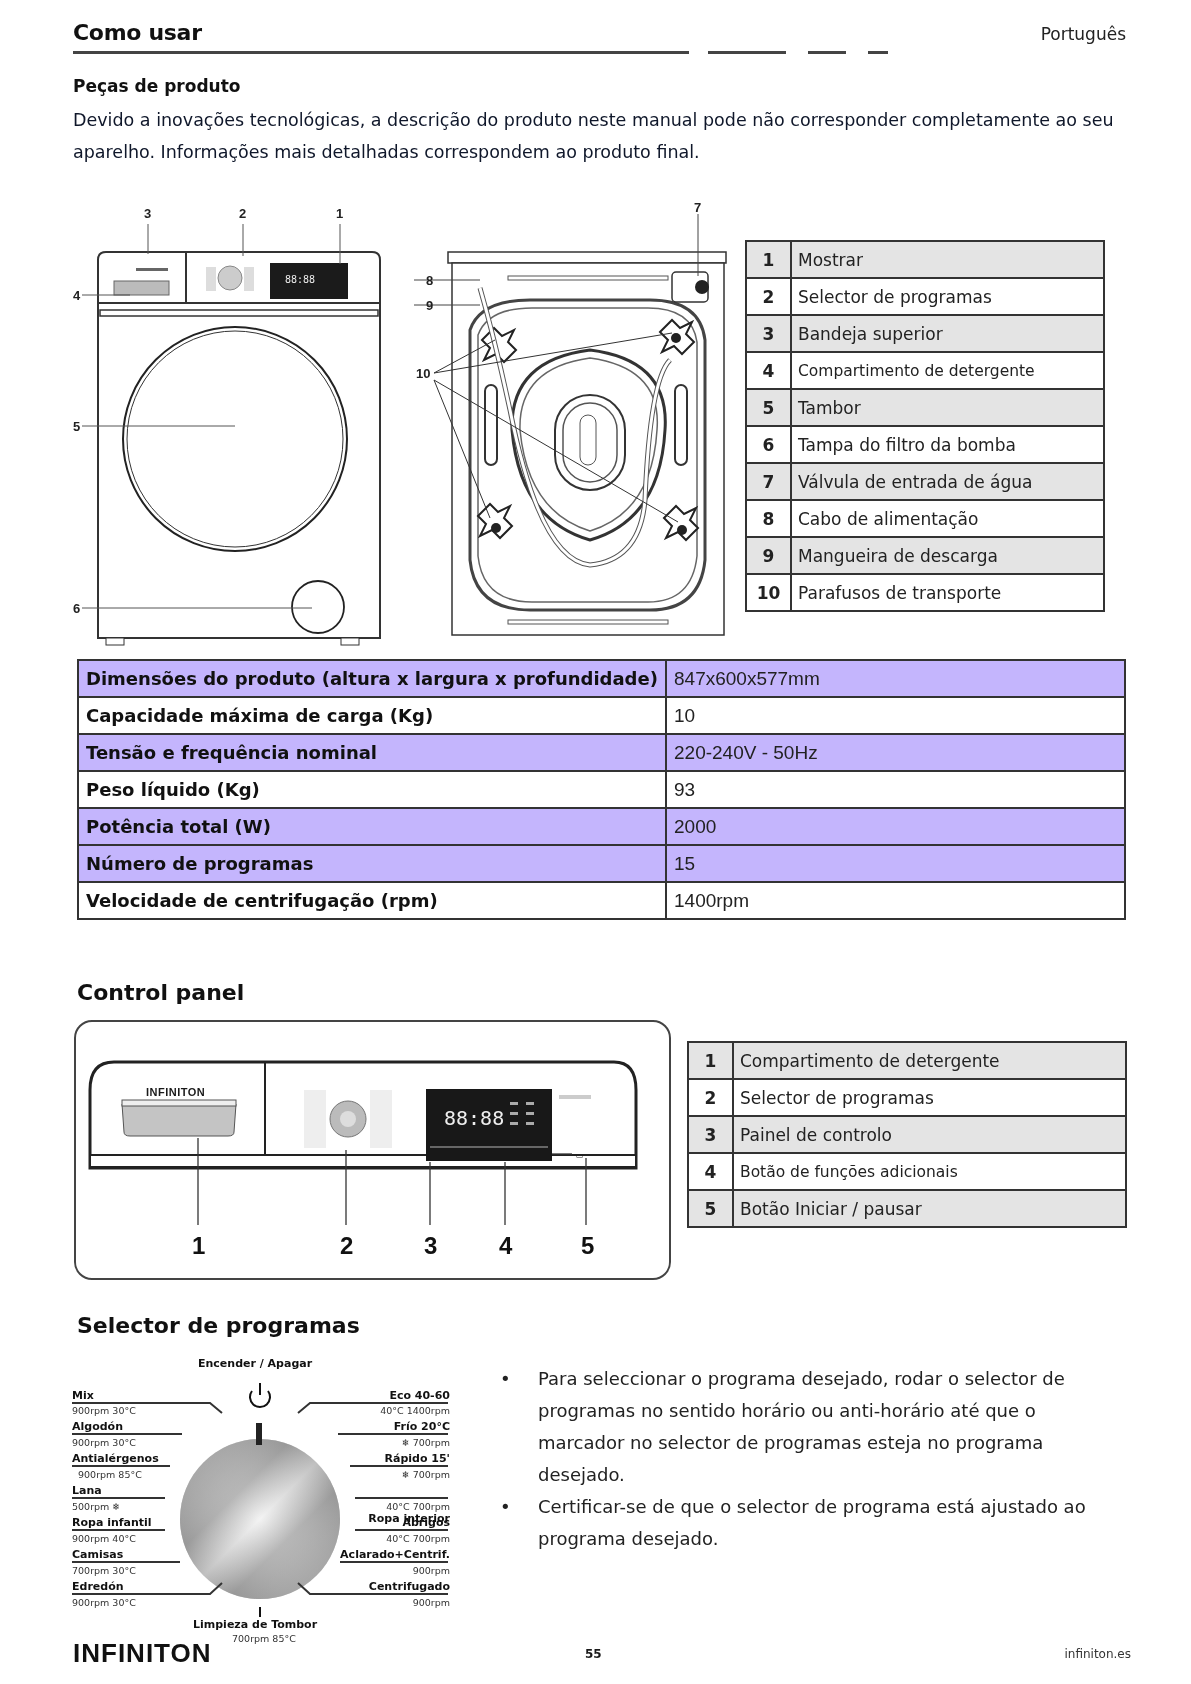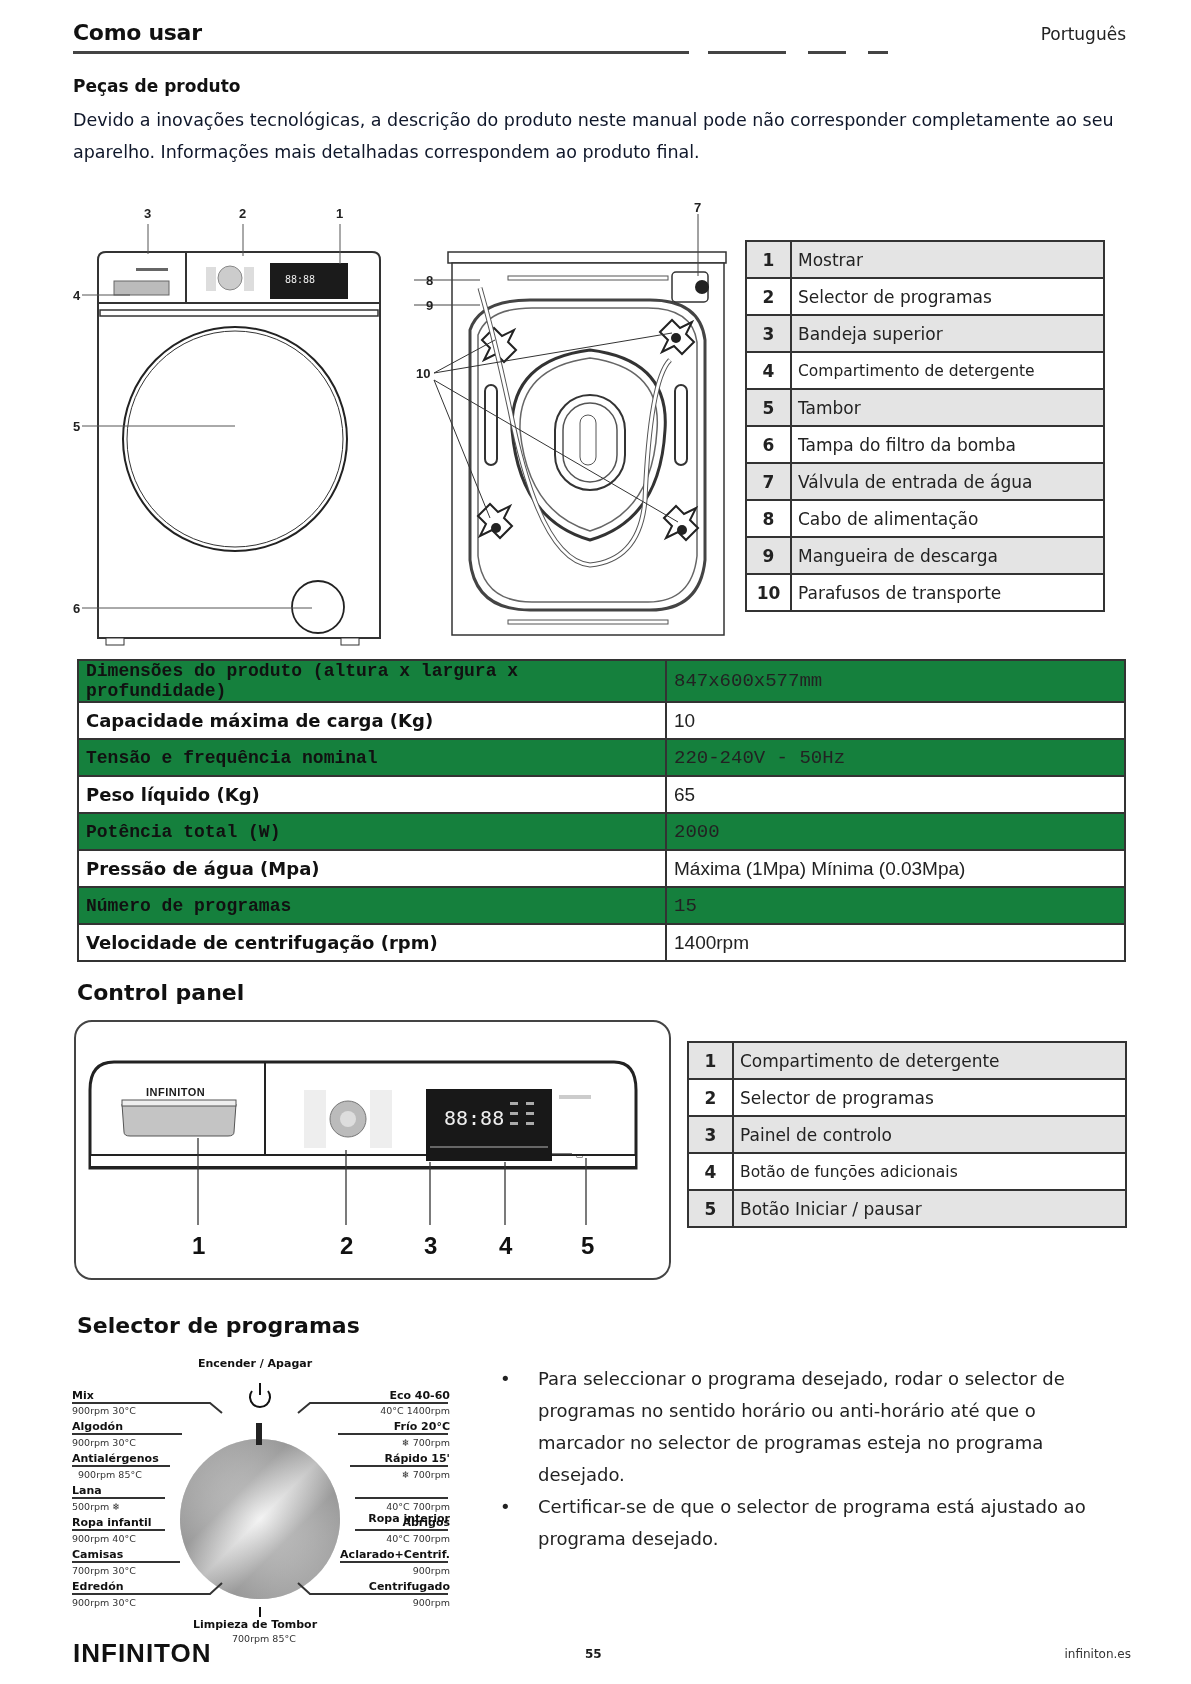--- a/index.html
+++ b/index.html
@@ -22,21 +22,21 @@
   table.legend td { border: 2px solid #333; height: 37px; padding: 0 6px; font-size: 17px; color: #222; }
   table.legend td.num { width: 45px; text-align: center; font-weight: bold; font-size: 17px; }
   table.legend tr.gray td { background: #e4e4e4; }
   table.legend td.small { font-size: 15.5px; }
 
   
   table.specs { border-collapse: collapse; position: absolute; left: 77px; top: 659px; width: 1049px; }
   table.specs td { border: 2px solid #333; height: 37px; padding: 0 7px; font-size: 18px; }
   table.specs td.k { width: 588px; font-weight: bold; color: #111; }
   table.specs td.v { color: #222; font-family: "Liberation Sans", sans-serif; font-size: 19px; }
-  table.specs tr.gray td { background: #15803d; font-family: Liberation Mono, monospace; }
+  table.specs tr.gray td { background: #c4b5fd; }
 
   .h2 { font-size: 22px; font-weight: bold; color: #111; }
 
   
   .cp-outer { left: 74px; top: 1020px; width: 597px; height: 260px; border: 2px solid #444; border-radius: 18px; }
   .cp-num { font-size: 24px; font-weight: bold; font-family: "Liberation Sans", sans-serif; color: #111; }
 
   
   .prog { font-size: 11px; font-weight: bold; color: #111; white-space: nowrap; }
   .prog-sub { font-size: 9.5px; color: #333; white-space: nowrap; }
@@ -208,29 +208,25 @@
   <tr>
         <td class="k">Capacidade máxima de carga (Kg)</td>
         <td class="v">10</td>
       </tr>
   <tr class="gray">
         <td class="k">Tensão e frequência nominal</td>
         <td class="v">220-240V - 50Hz</td>
       </tr>
   <tr>
         <td class="k">Peso líquido (Kg)</td>
-        <td class="v">65</td>
+        <td class="v">93</td>
       </tr>
   <tr class="gray">
         <td class="k">Potência total (W)</td>
         <td class="v">2000</td>
-      </tr>
-  <tr>
-        <td class="k">Pressão de água (Mpa)</td>
-        <td class="v">Máxima (1Mpa) Mínima (0.03Mpa)</td>
       </tr>
   <tr class="gray">
         <td class="k">Número de programas</td>
         <td class="v">15</td>
       </tr>
   <tr>
         <td class="k">Velocidade de centrifugação (rpm)</td>
         <td class="v">1400rpm</td>
       </tr>
 </tbody>

